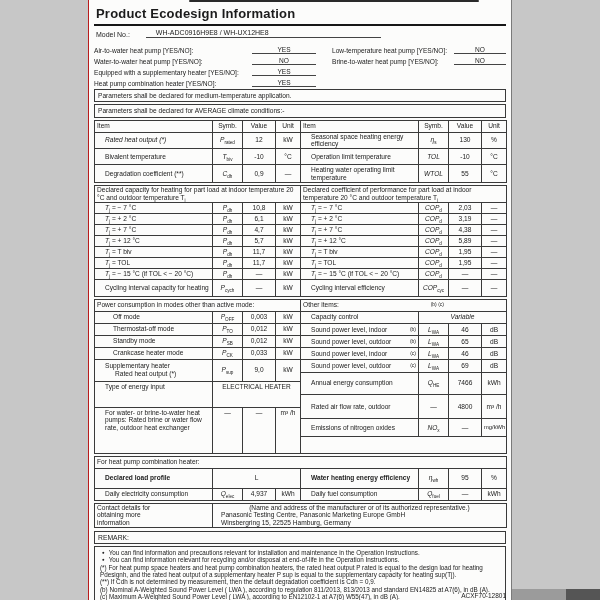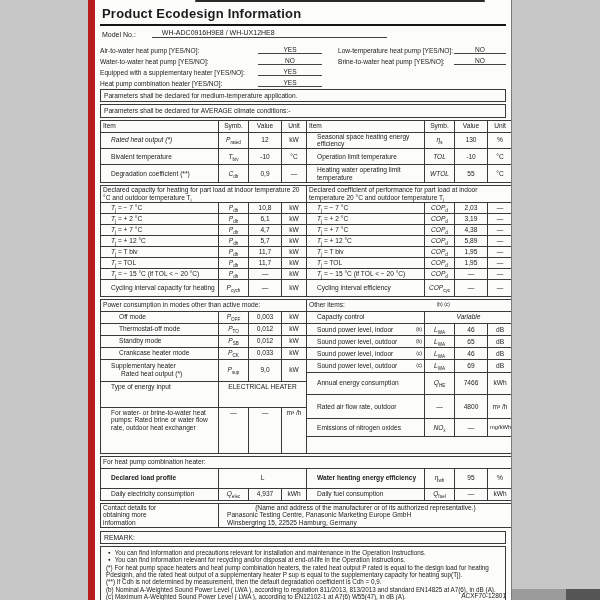--- a/index.html
+++ b/index.html
@@ -2,21 +2,21 @@
 <html><head>
 <meta charset="utf-8">
 <style>
   html,body{margin:0;padding:0;}
   body{
     width:600px;height:600px;background:#c7c7c7;position:relative;
     font-family:"Liberation Sans", sans-serif;color:#1b1b1b;overflow:hidden;
   }
   .page{
     position:absolute;left:88px;top:0;width:424px;height:600px;background:#fcfcfb;
-    border-left:7px solid #b91c1c;border-right:1px solid #7a7a7a;
+    border-left:1px solid #b91c1c;border-right:1px solid #7a7a7a;
     box-sizing:border-box;padding:3px 5px 0 5px;overflow:hidden;
   }
   .smudge-top{position:absolute;left:100px;top:0;width:290px;height:2px;background:#2a2a2a;border-radius:1px;}
   .smudge-br{position:absolute;right:0;bottom:0;width:88px;height:11px;background:#9b9b9b;}
   .smudge-br2{position:absolute;right:0;bottom:0;width:34px;height:11px;background:#555;}
 
   .title{
     font-size:13px;font-weight:bold;letter-spacing:.2px;padding:3px 2px 3px 2px;
     border-bottom:2px solid #161616;
   }

